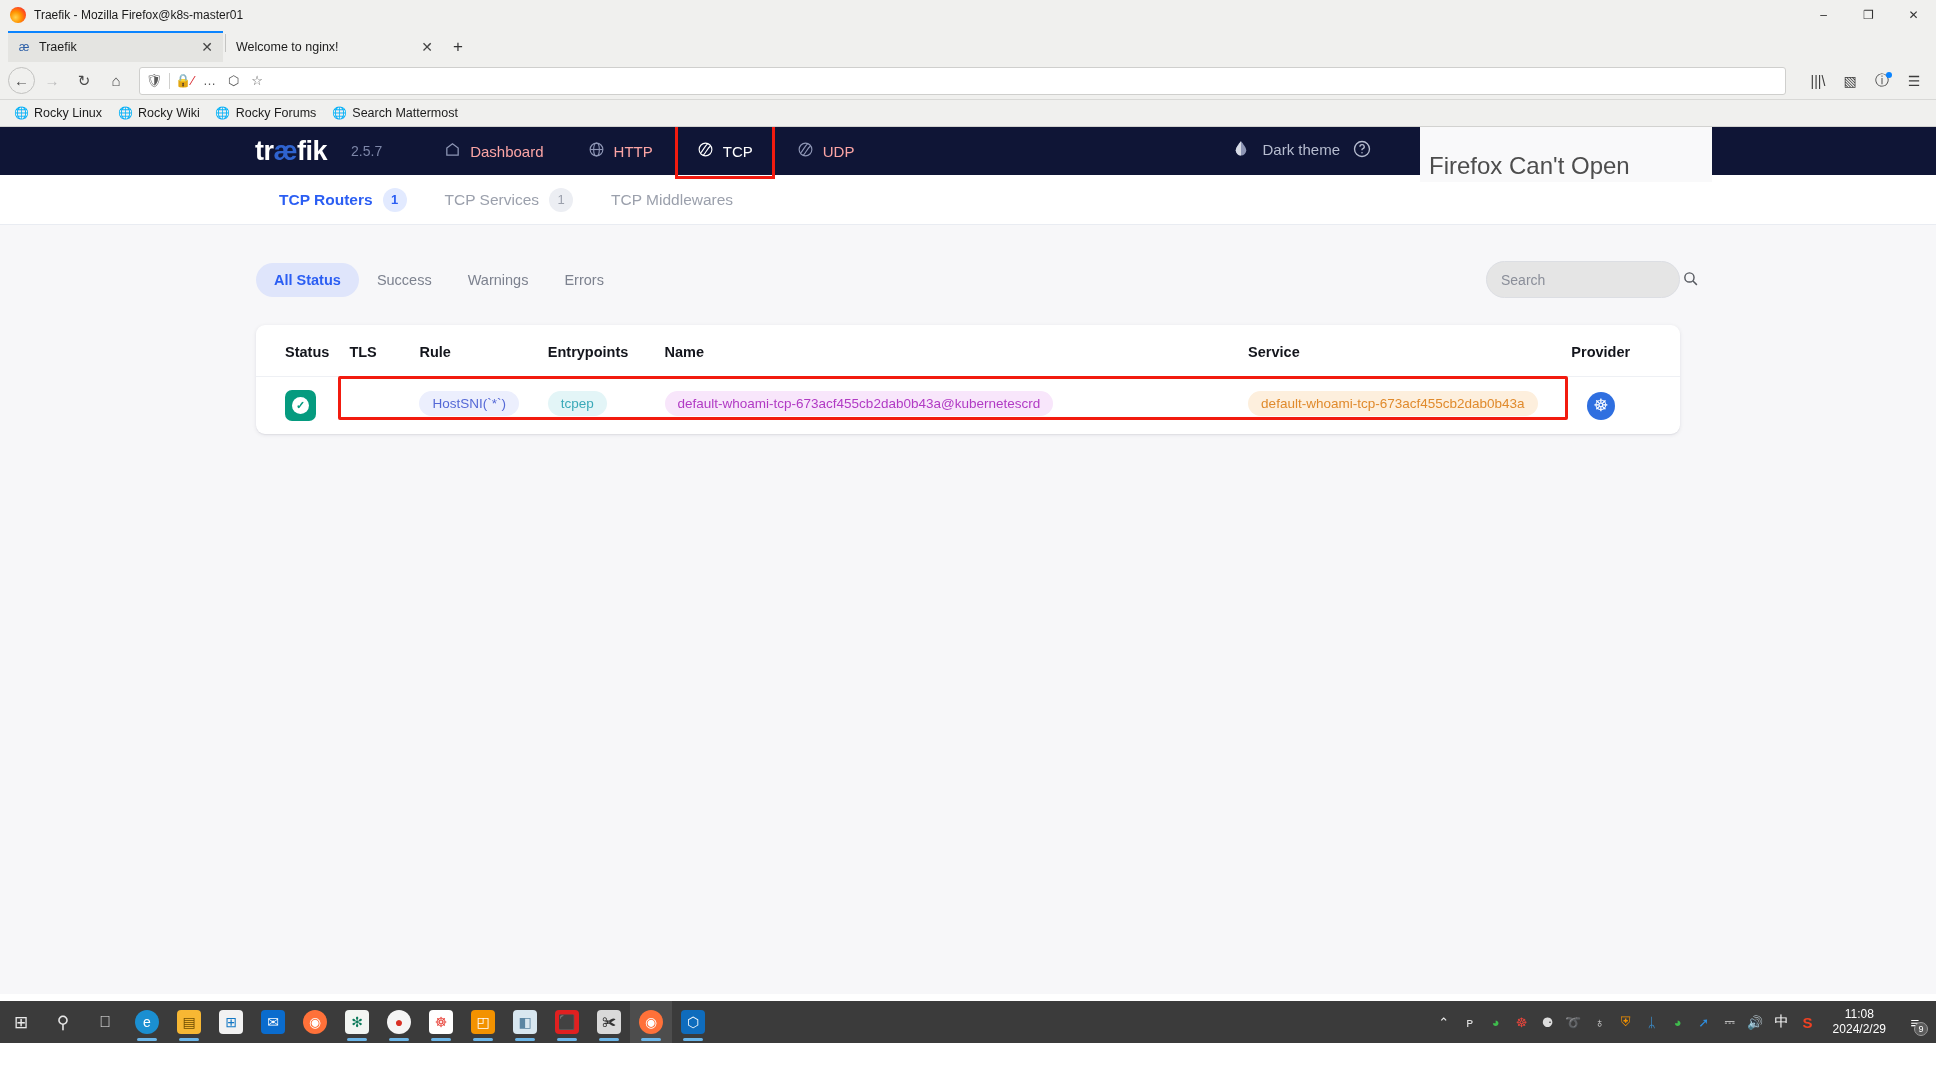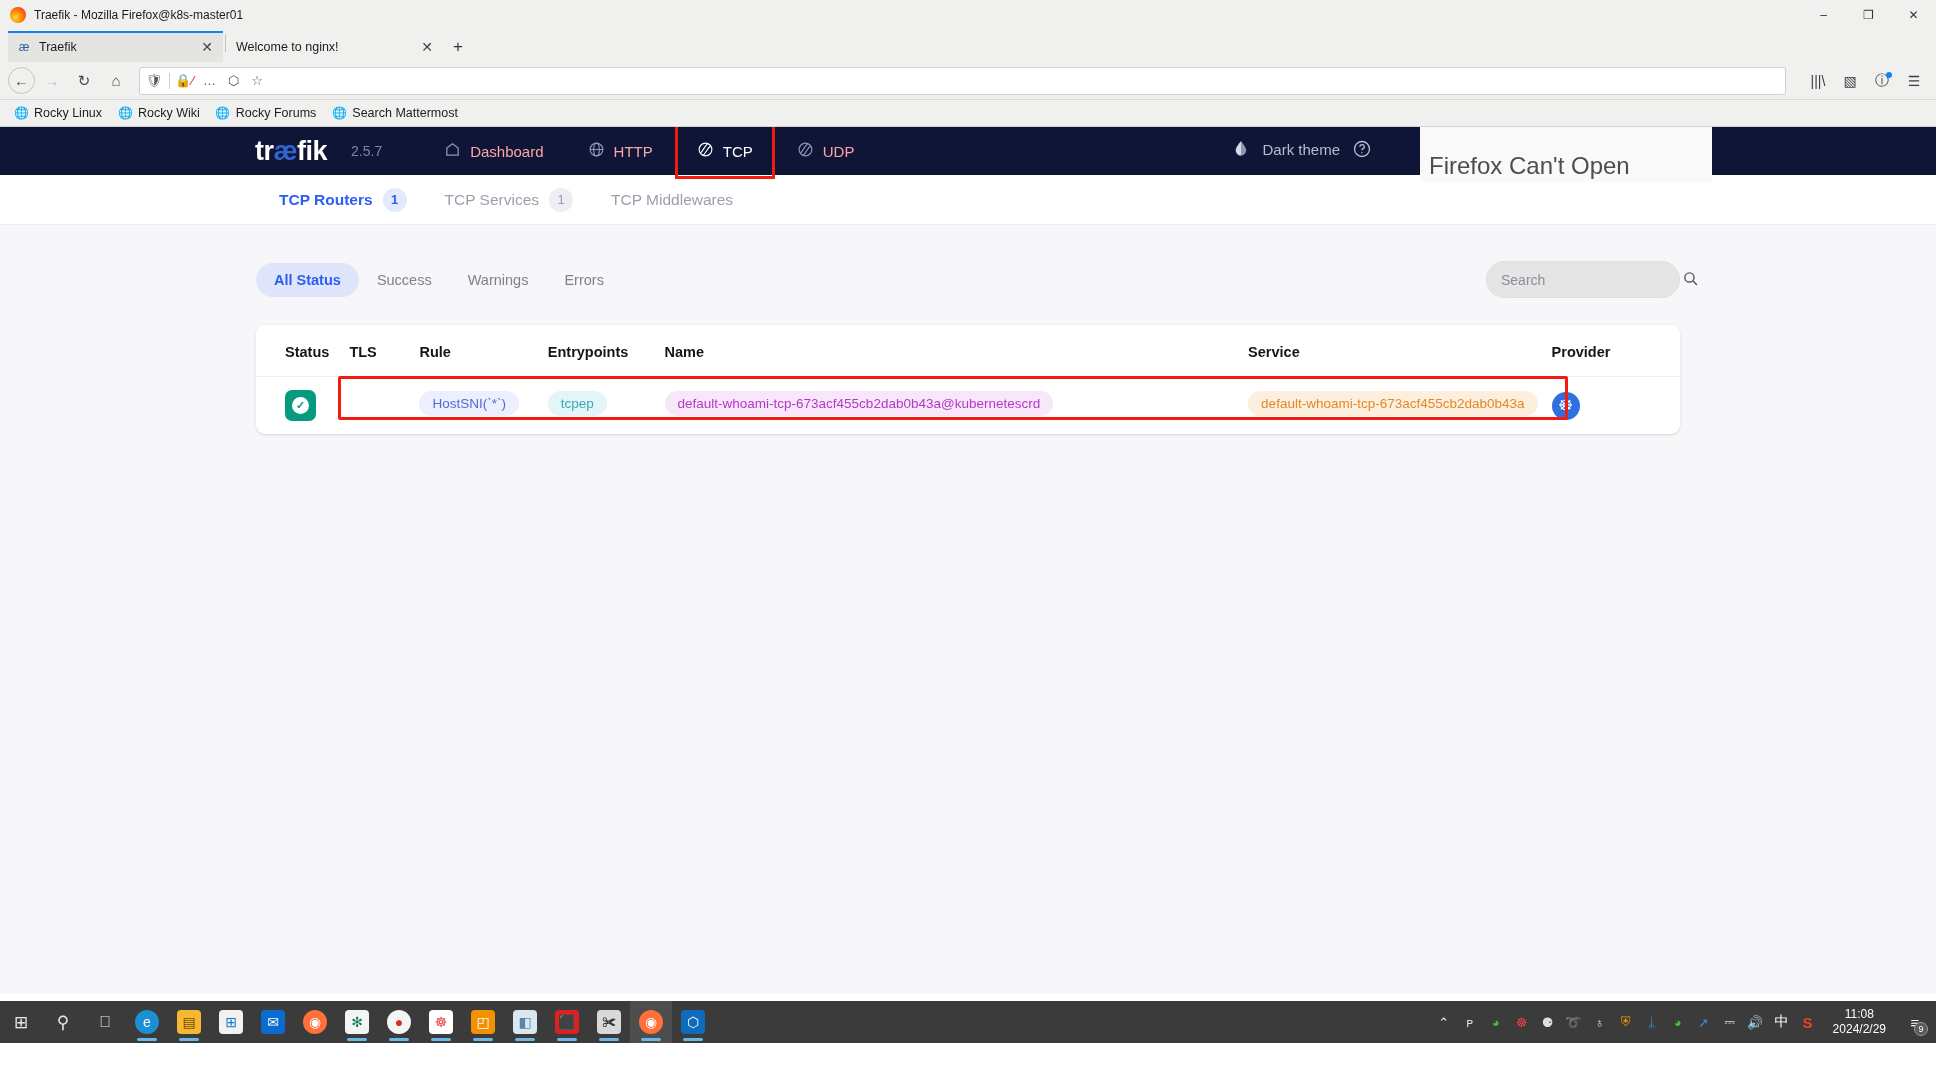--- a/index.html
+++ b/index.html
@@ -150,21 +150,21 @@
     text-align: left; font-size: 14.5px; color: #13151c; font-weight: 700;
     padding: 19px 0 16px 0; border-bottom: 1px solid #eef0f4;
   }
   tbody td { padding: 13px 0; vertical-align: middle; }
   .col-status { width: 80px; padding-left: 29px !important; }
   .col-tls { width: 60px; }
   .col-rule { width: 110px; }
   .col-entry { width: 100px; }
   .col-name { width: 500px; }
   .col-service { width: 260px; }
-  .col-provider { width: 110px; text-align: left; padding-right: 30px !important; }
+  .col-provider { width: 110px; text-align: center; padding-right: 30px !important; }
 
   .status-ok {
     width: 31px; height: 31px; border-radius: 7px; background: #059b7f;
     display: flex; align-items: center; justify-content: center;
   }
   .status-ok .inner {
     width: 17px; height: 17px; border-radius: 50%; background: #fff;
     display: flex; align-items: center; justify-content: center;
     color: #059b7f; font-size: 11px; font-weight: 700;
   }

